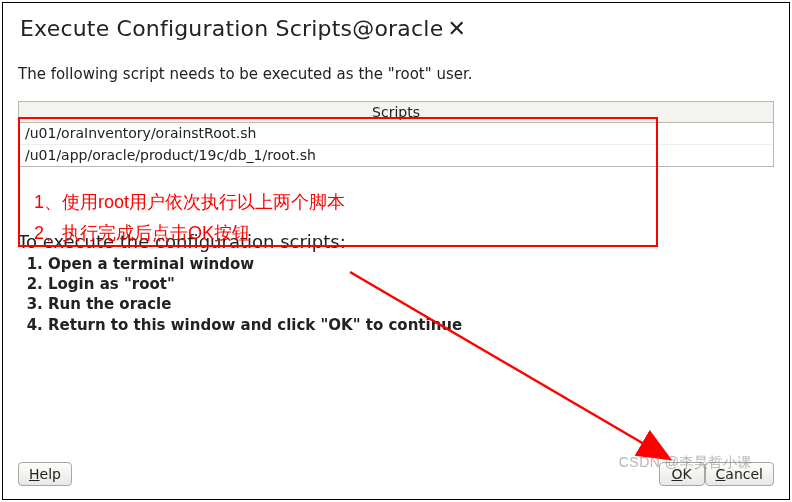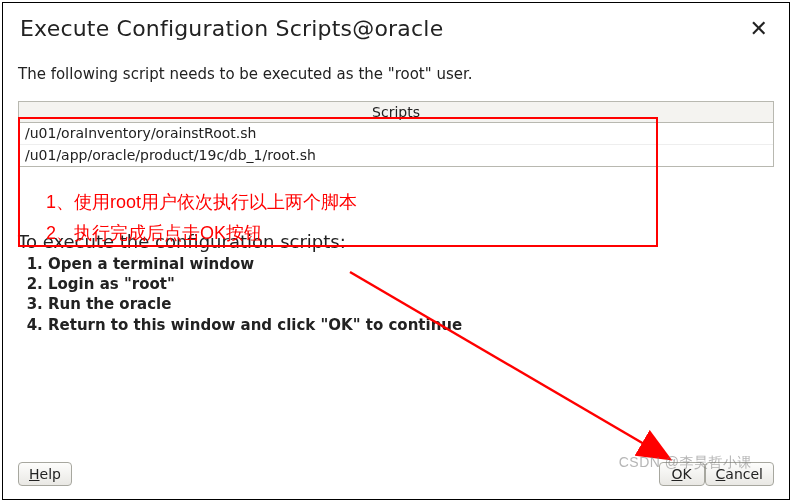--- a/index.html
+++ b/index.html
@@ -23,23 +23,21 @@
   .window {
     position: absolute;
     top: 2px; left: 2px; right: 2px; bottom: 2px;
     padding: 10px 16px 14px 16px;
     display: flex;
     flex-direction: column;
   }
   .titlebar {
     display: flex;
     align-items: center;
-    justify-content: space-between;
     padding: 4px 2px 10px 2px;
-    gap: 40px;
   }
   .title {
     font-size: 22px;
     font-weight: 400;
     letter-spacing: 0.2px;
   }
   .close-x {
     font-size: 22px;
     line-height: 1;
     padding: 0 4px;
@@ -157,21 +155,21 @@
     <div class="scripts-panel">
       <div class="scripts-header">Scripts</div>
       <div class="scripts-list">
         <div class="script-row">/u01/oraInventory/orainstRoot.sh</div>
         <div class="script-row">/u01/app/oracle/product/19c/db_1/root.sh</div>
       </div>
     </div>
 
     <div class="annotation-box" style="left:0px; top:66px; width:640px; height:130px;"></div>
 
-    <div class="annotation-text" style="left:28px; top:136px;">
+    <div class="annotation-text" style="left:16px; top:136px;">
       <div>1、使用root用户依次执行以上两个脚本</div>
       <div>2、执行完成后点击OK按钮</div>
     </div>
 
     <div class="instructions-head">To execute the configuration scripts:</div>
     <ol class="instructions-list">
       <li>Open a terminal window</li>
       <li>Login as "root"</li>
       <li>Run the oracle</li>
       <li>Return to this window and click "OK" to continue</li>

